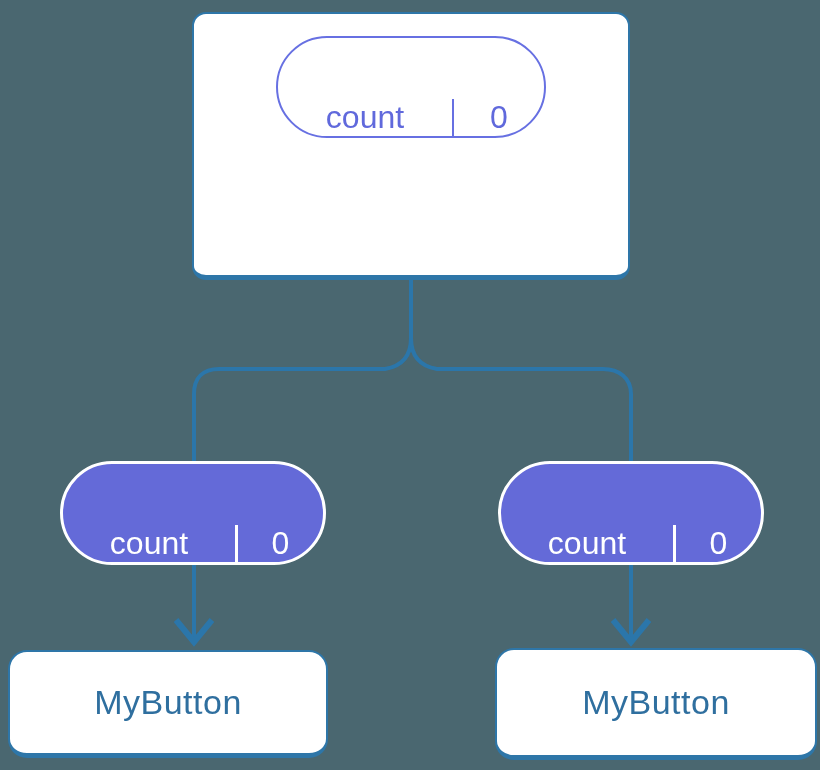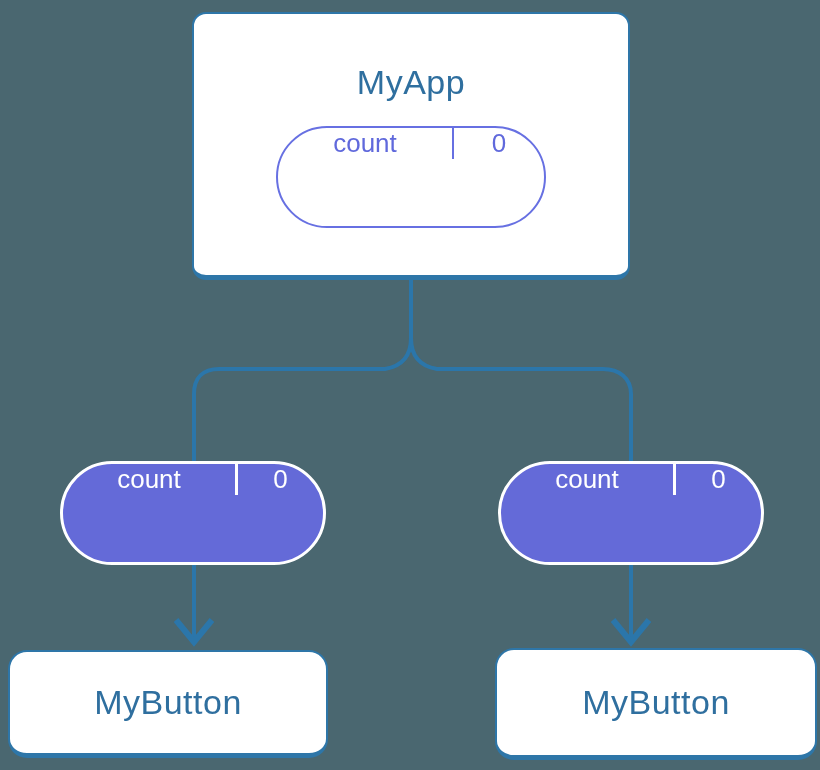--- a/index.html
+++ b/index.html
@@ -34,24 +34,24 @@
     left: 192px; top: 12px; width: 438px; height: 268px;
     display: flex; flex-direction: column; align-items: center;
   }
   .node-title {
     color: #2F6F9F;
     font-size: 34px; font-weight: 500;
     letter-spacing: 0.5px;
   }
   .root-node .node-title { margin-top: 46px; line-height: 44px; }
   .state-pill {
-    display: flex; align-items: flex-start;
+    display: flex; align-items: flex-end;
     border-radius: 52px;
     overflow: hidden;
-    font-size: 26px;
+    font-size: 32px;
   }
   .pill-cell {
     display: flex; align-items: center; justify-content: center;
   }
   .pill-name-cell { flex: 1 1 auto; }
   .root-pill {
     margin-top: 22px;
     width: 270px; height: 102px;
     background: #FFFFFF;
     border: 2.5px solid #6770E2;
@@ -80,21 +80,20 @@
 <div class="canvas">
 
   <svg class="connector-svg" width="820" height="770" viewBox="0 0 820 770">
     <path class="edge-path" d="M411,280 L411,338 C411,355 403,366 385,369 L219,369 C203,369 194,378 194,394 L194,639"></path>
     <path class="edge-path" d="M411,280 L411,338 C411,355 419,366 437,369 L603,369 C619,369 631,378 631,394 L631,639"></path>
     <path class="arrowhead" d="M176,620 L194,642 L212,620"></path>
     <path class="arrowhead" d="M613,620 L631,642 L649,620"></path>
   </svg>
 
   <div class="node-card root-node">
-    <div class="node-title">MyApp</div>
     <div class="state-pill root-pill">
       <div class="pill-cell pill-name-cell">count</div>
       <div class="pill-cell pill-value-cell">0</div>
     </div>
   </div>
 
   <div class="state-pill edge-pill edge-pill-left">
     <div class="pill-cell pill-name-cell">count</div>
     <div class="pill-cell pill-value-cell">0</div>
   </div>

